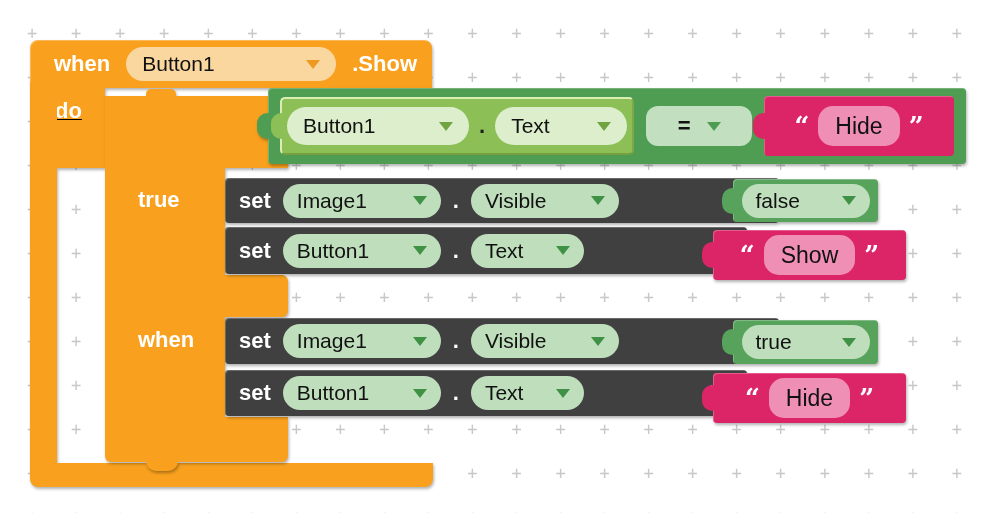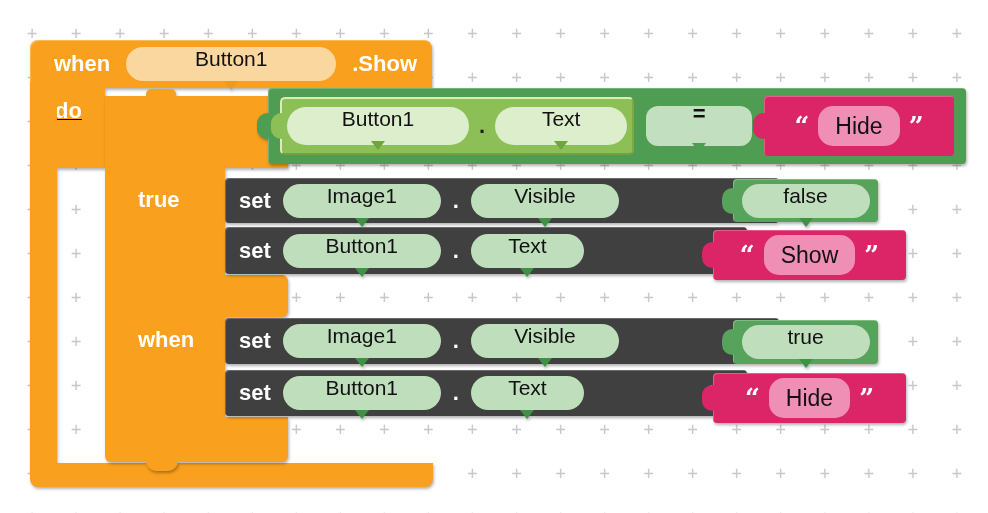--- a/index.html
+++ b/index.html
@@ -11,21 +11,21 @@
   
   .abs{position:absolute;}
   .wrap{position:absolute;inset:0;pointer-events:none;}
   .wrap>*{pointer-events:auto;}
   .shadowed{filter:drop-shadow(1px 2px 1.5px rgba(0,0,0,0.30));}
   .orange{background:#F9A11E;}
   .lab{color:#fff;font-weight:bold;font-size:22px;}
   .blk{display:flex;align-items:center;}
   
   .pill{display:inline-flex;align-items:center;justify-content:center;gap:10px;
-        border-radius:17px;height:34px;padding:0 14px;font-size:21px;color:#111;cursor:pointer;flex-direction:column;}
+        border-radius:17px;height:34px;padding:0 14px;font-size:21px;color:#111;cursor:pointer;}
   .pill-orange{background:#FBD7A0;}
   .pill-green{background:#BFDEBC;}
   .pill-lgreen{background:#DCEECB;height:38px;border-radius:19px;}
   .pill-pink{background:#F08FB6;height:40px;border-radius:15px;font-size:23px;padding:0 17px;}
   .tri{width:0;height:0;border-left:7px solid transparent;border-right:7px solid transparent;
        border-top:9px solid #3F9245;}
   .tri-or{border-top-color:#ED9A22;}
   .tri-lg{border-top-color:#6FA440;}
   .tri-eq{border-top-color:#4E9B52;}
   

